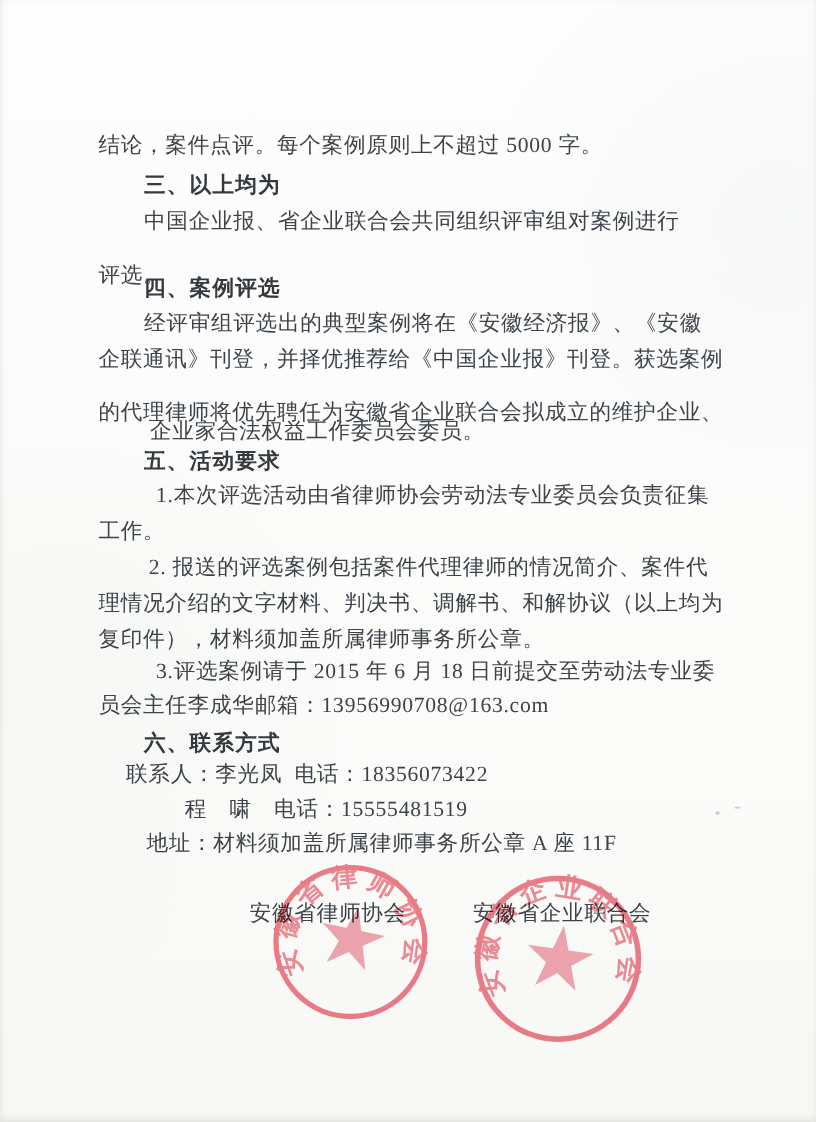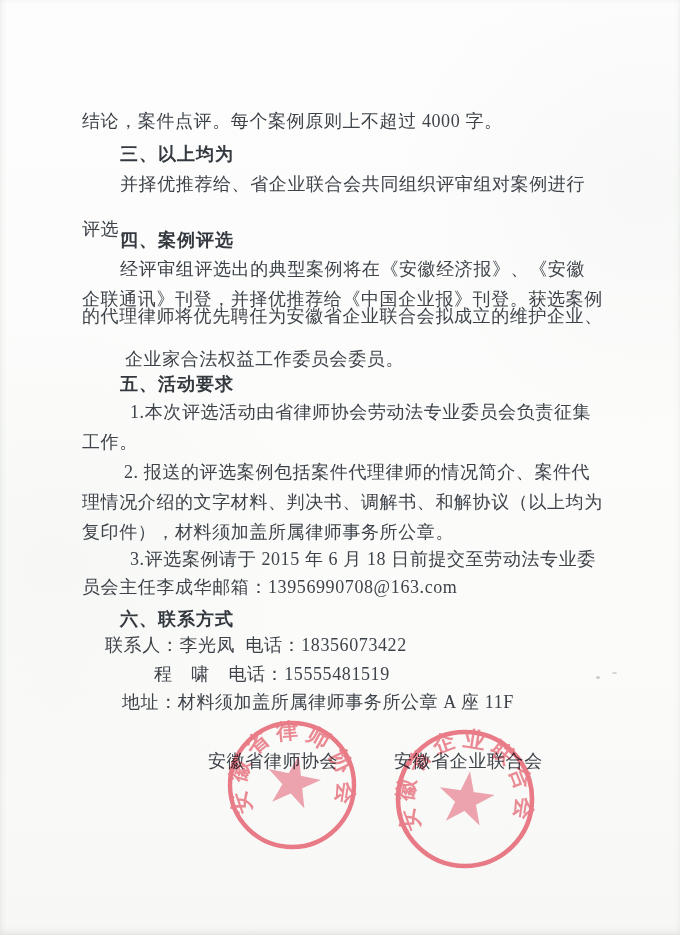--- a/index.html
+++ b/index.html
@@ -42,28 +42,28 @@
     filter:blur(0.3px);
   }
   .speck{position:absolute;background:#9aa0a6;border-radius:50%;}
 </style>
 </head>
 <body>
 
 <div class="page">
 
   <div id="lines">
-      <div class="line body" style="left: 82px; top: 110px;">结论，案件点评。每个案例原则上不超过 4000 字。</div>
+      <div class="line body" style="left: 82px; top: 110px;">结论，案件点评。每个案例原则上不超过 5000 字。</div>
       <div class="line heading" style="left: 120px; top: 143px;">三、以上均为</div>
-      <div class="line body" style="left: 120px; top: 173px;">并择优推荐给、省企业联合会共同组织评审组对案例进行</div>
+      <div class="line body" style="left: 120px; top: 173px;">中国企业报、省企业联合会共同组织评审组对案例进行</div>
       <div class="line body" style="left: 82px; top: 202px; margin-top: 16px;">评选。</div>
       <div class="line heading" style="left: 120px; top: 229px;">四、案例评选</div>
       <div class="line body" style="left: 120px; top: 258px;">经评审组评选出的典型案例将在《安徽经济报》、《安徽</div>
       <div class="line body" style="left: 82px; top: 288px;">企联通讯》刊登，并择优推荐给《中国企业报》刊登。获选案例</div>
-      <div class="line body" style="left: 82px; top: 306px; font-family: Liberation Mono, monospace;">的代理律师将优先聘任为安徽省企业联合会拟成立的维护企业、</div>
+      <div class="line body" style="left: 82px; top: 332px;">的代理律师将优先聘任为安徽省企业联合会拟成立的维护企业、</div>
       <div class="line body" style="left: 82px; top: 348px; margin-left: 43px;">企业家合法权益工作委员会委员。</div>
       <div class="line heading" style="left: 120px; top: 373px;">五、活动要求</div>
       <div class="line body" style="left: 130px; top: 401px;">1.本次评选活动由省律师协会劳动法专业委员会负责征集</div>
       <div class="line body" style="left: 82px; top: 431px;">工作。</div>
       <div class="line body" style="left: 124px; top: 461px;">2. 报送的评选案例包括案件代理律师的情况简介、案件代</div>
       <div class="line body" style="left: 82px; top: 491px;">理情况介绍的文字材料、判决书、调解书、和解协议（以上均为</div>
       <div class="line body" style="left: 82px; top: 521px;">复印件），材料须加盖所属律师事务所公章。</div>
       <div class="line body" style="left: 130px; top: 548px;">3.评选案例请于 2015 年 6 月 18 日前提交至劳动法专业委</div>
       <div class="line body" style="left: 82px; top: 576px;">员会主任李成华邮箱：13956990708@163.com</div>
       <div class="line heading" style="left: 120px; top: 608px;">六、联系方式</div>

